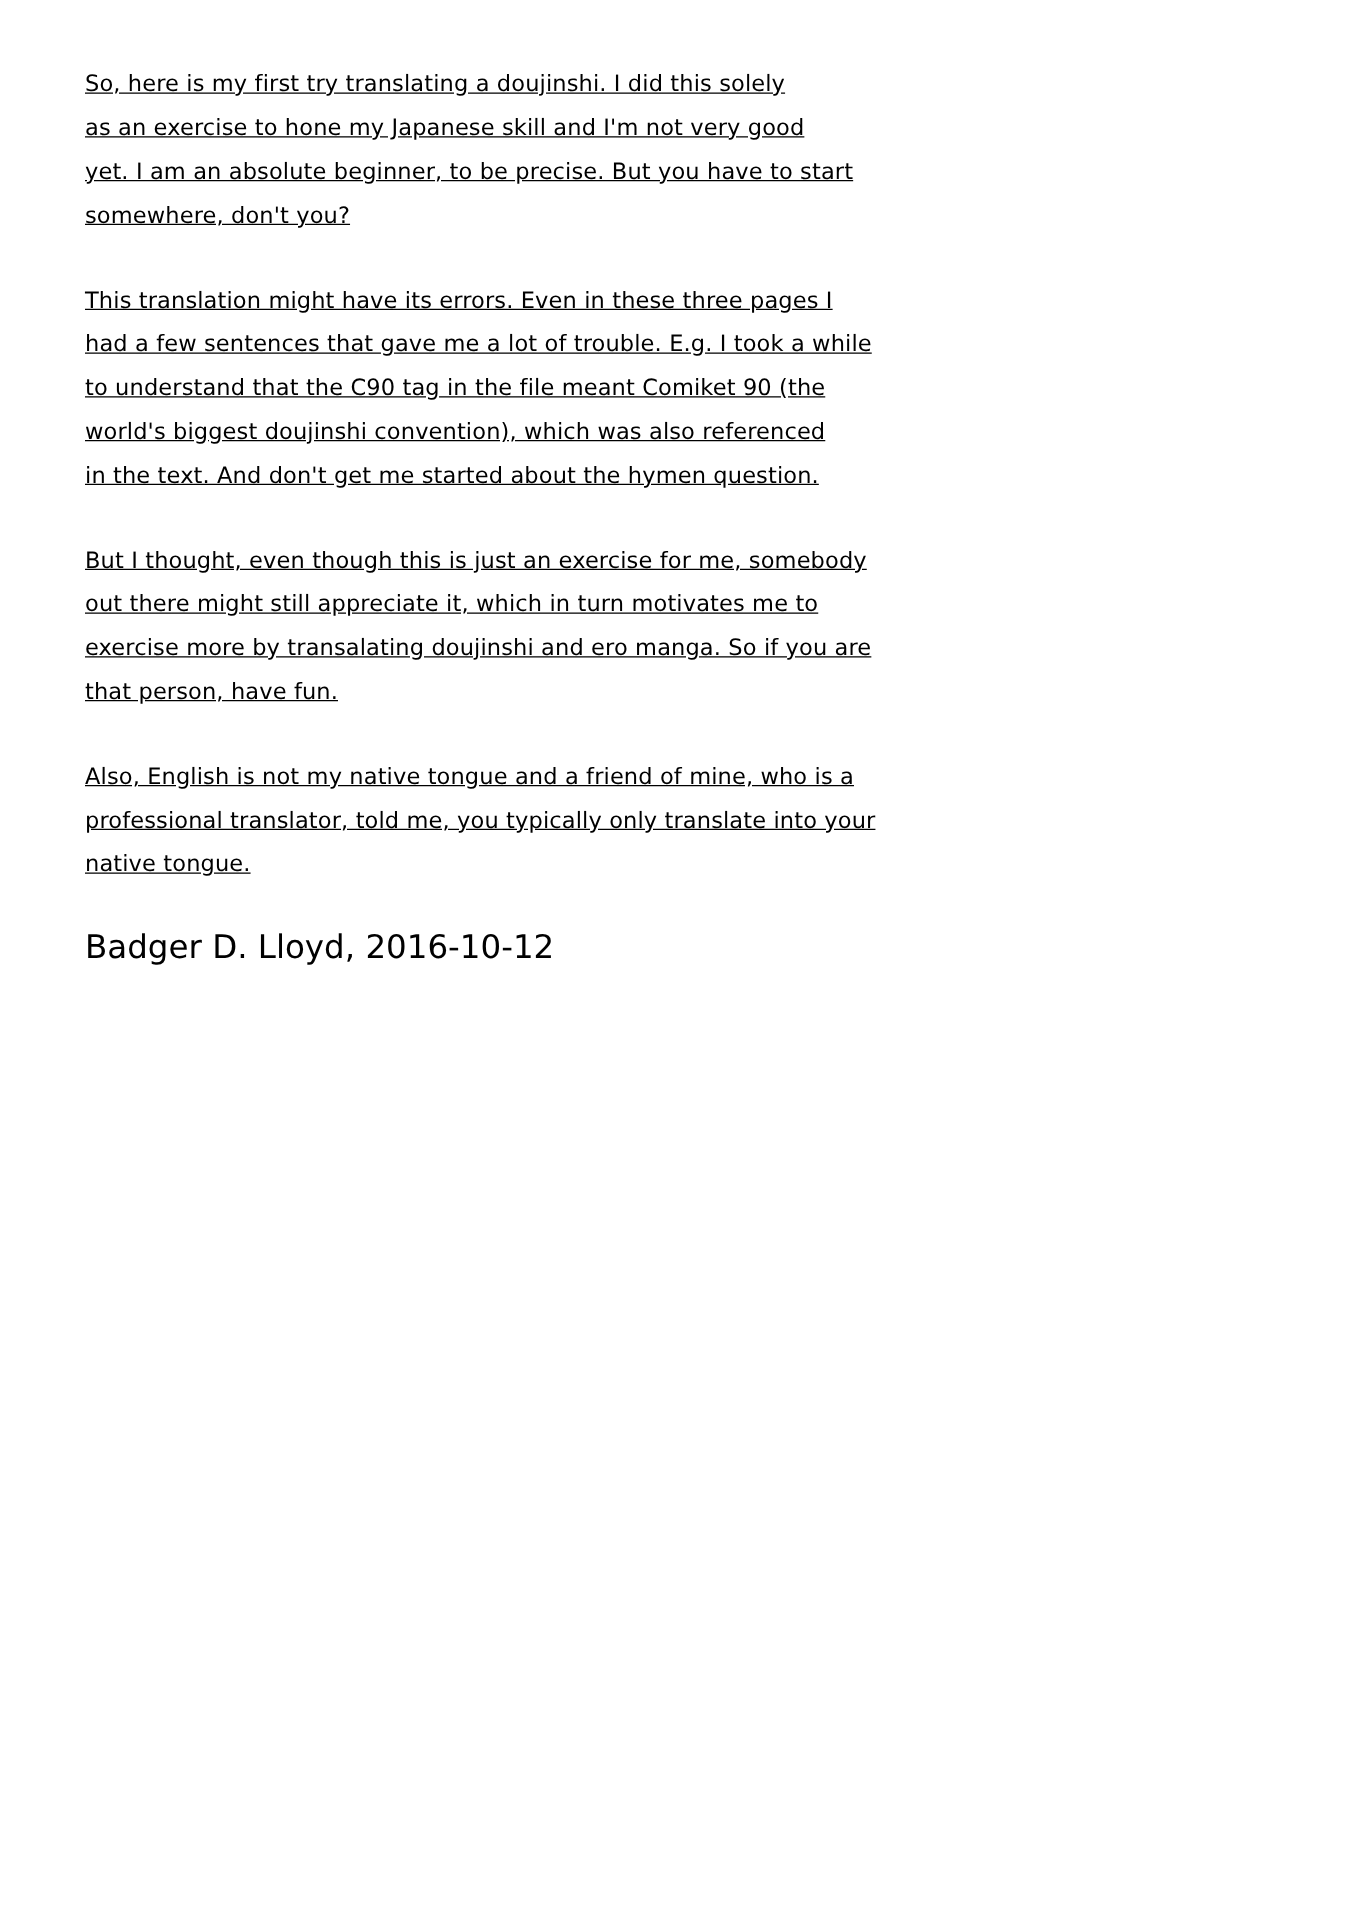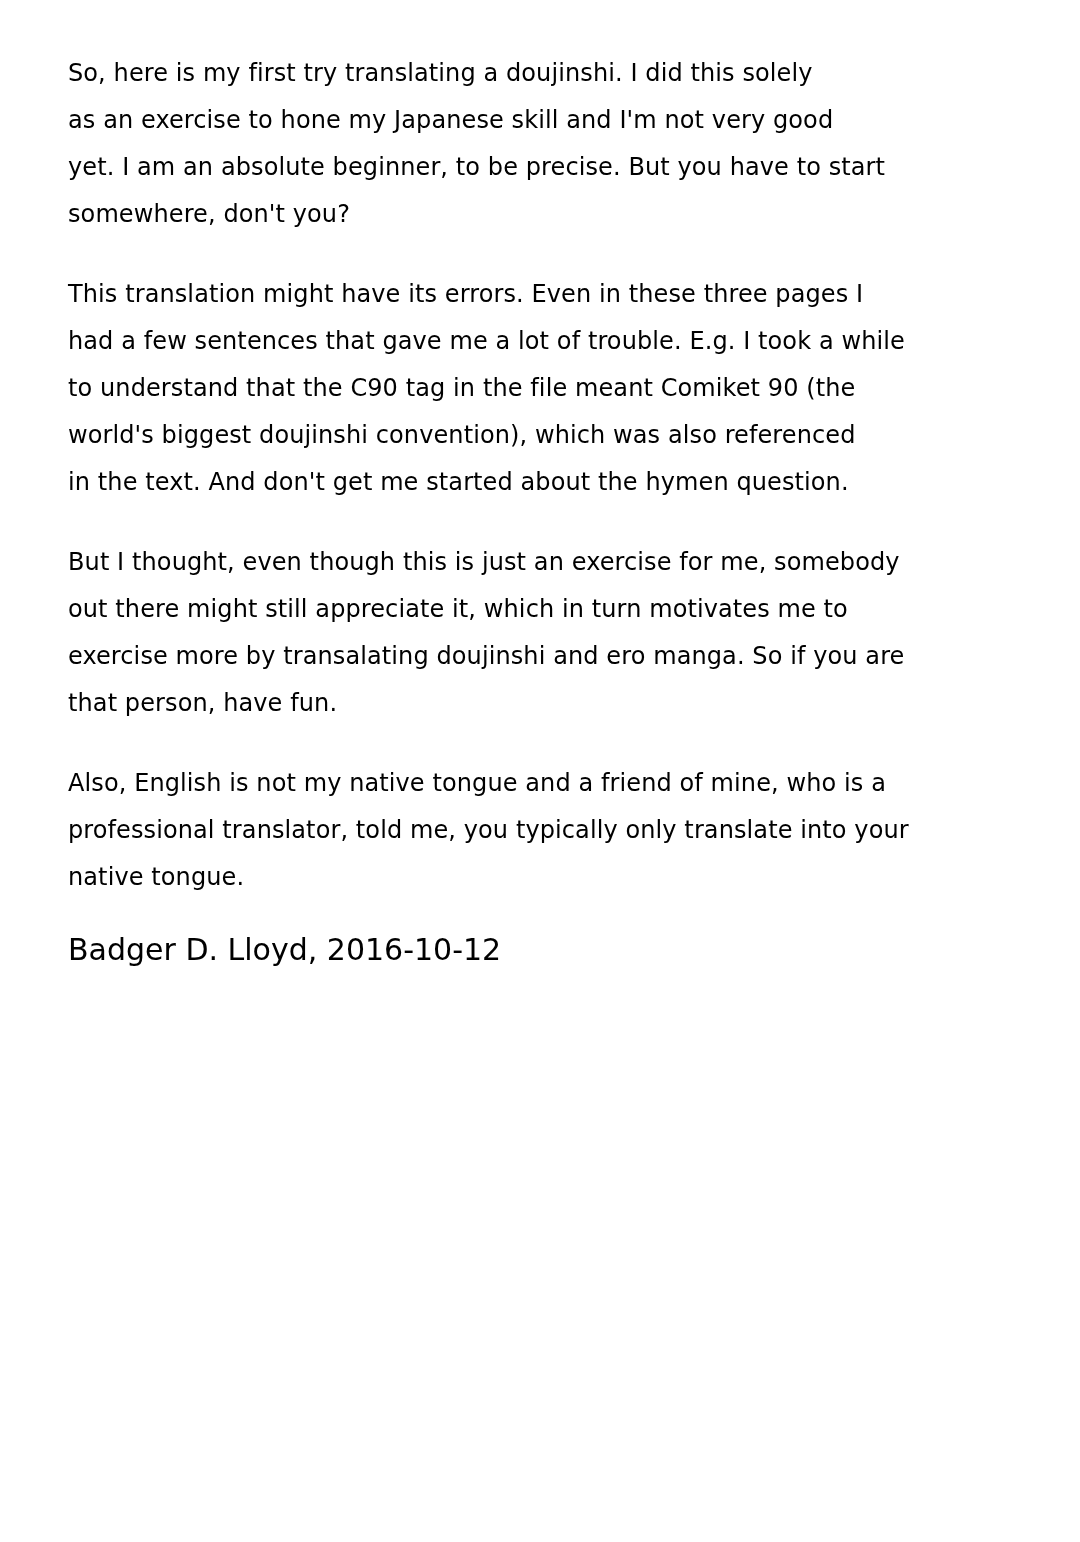--- a/index.html
+++ b/index.html
@@ -17,28 +17,29 @@
     color: #000000;
   }
   .text-block {
     position: absolute;
     left: 68px;
     top: 50px;
     width: 980px;
   }
   .para {
     margin: 0 0 33px 0;
-    font-size: 24px;
-    line-height: 47px;
+    font-size: 18px;
+    line-height: 35px;
     white-space: pre-line;
     letter-spacing: 0.1px;
+    text-decoration: underline;
   }
   .signature {
     margin: 0;
-    font-size: 30px;
+    font-size: 26px;
     line-height: 32.8px;
     white-space: pre-line;
   }
 </style>
 </head>
 <body>
 
 <div class="page">
   <div class="text-block">
     <p class="para">So, here is my first try translating a doujinshi. I did this solely

